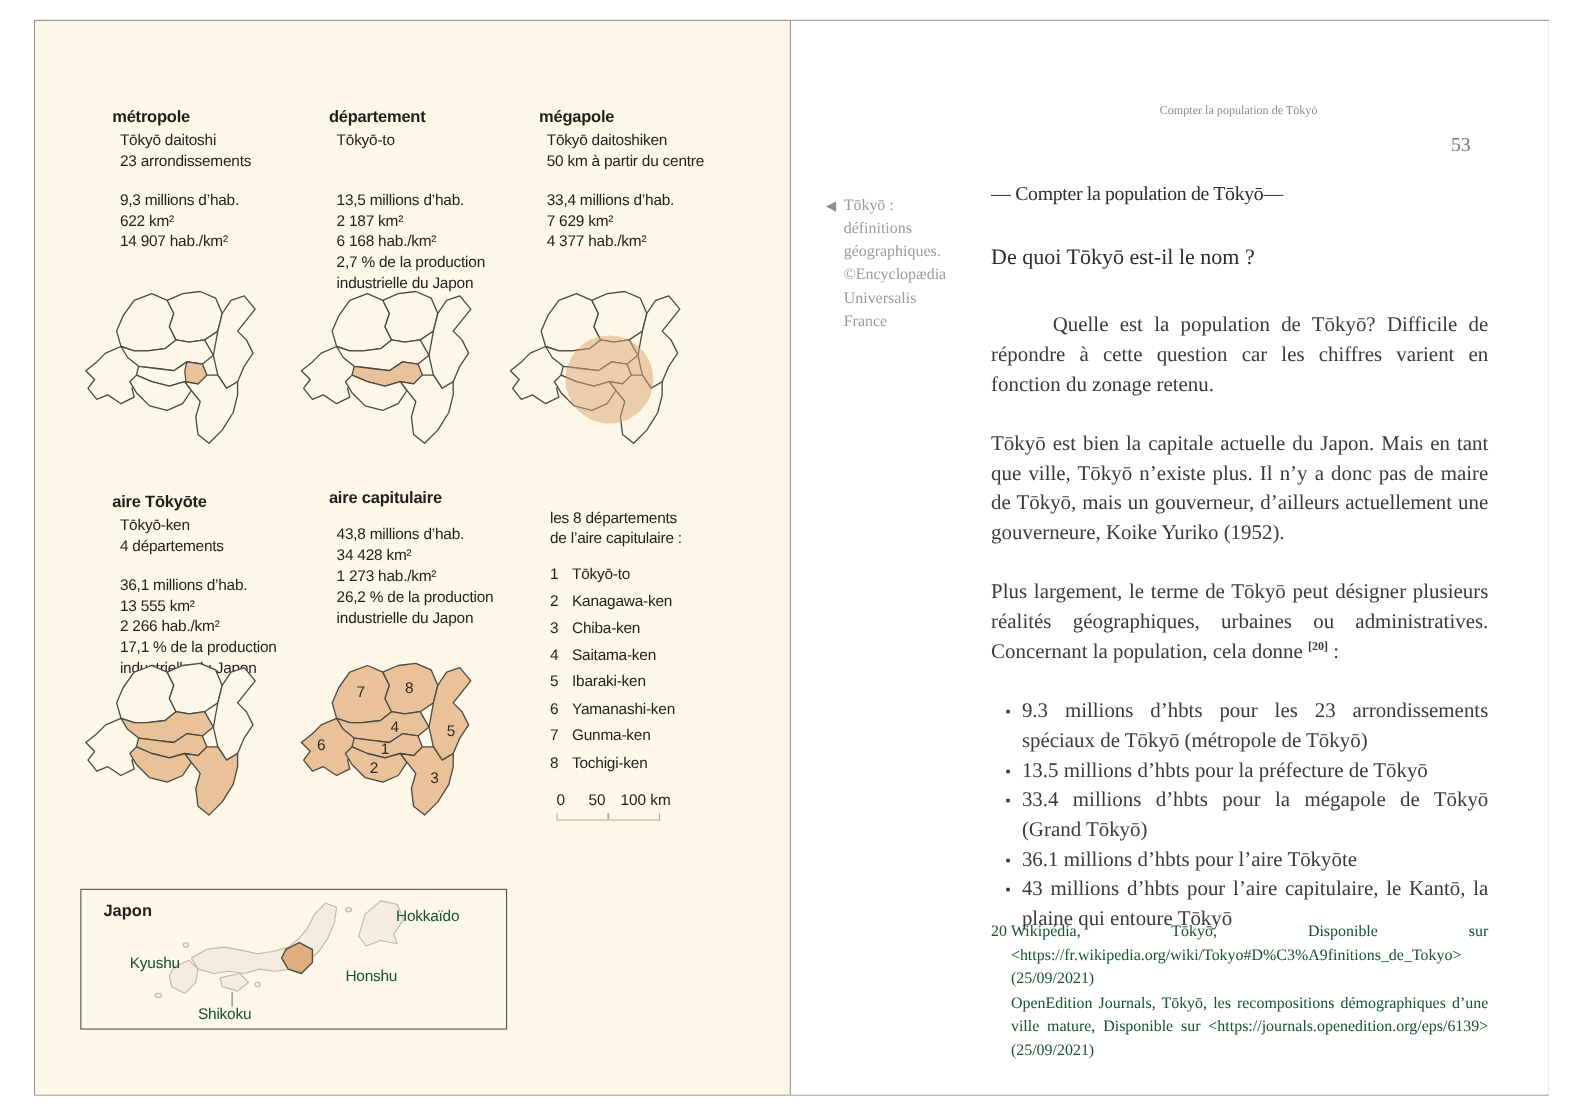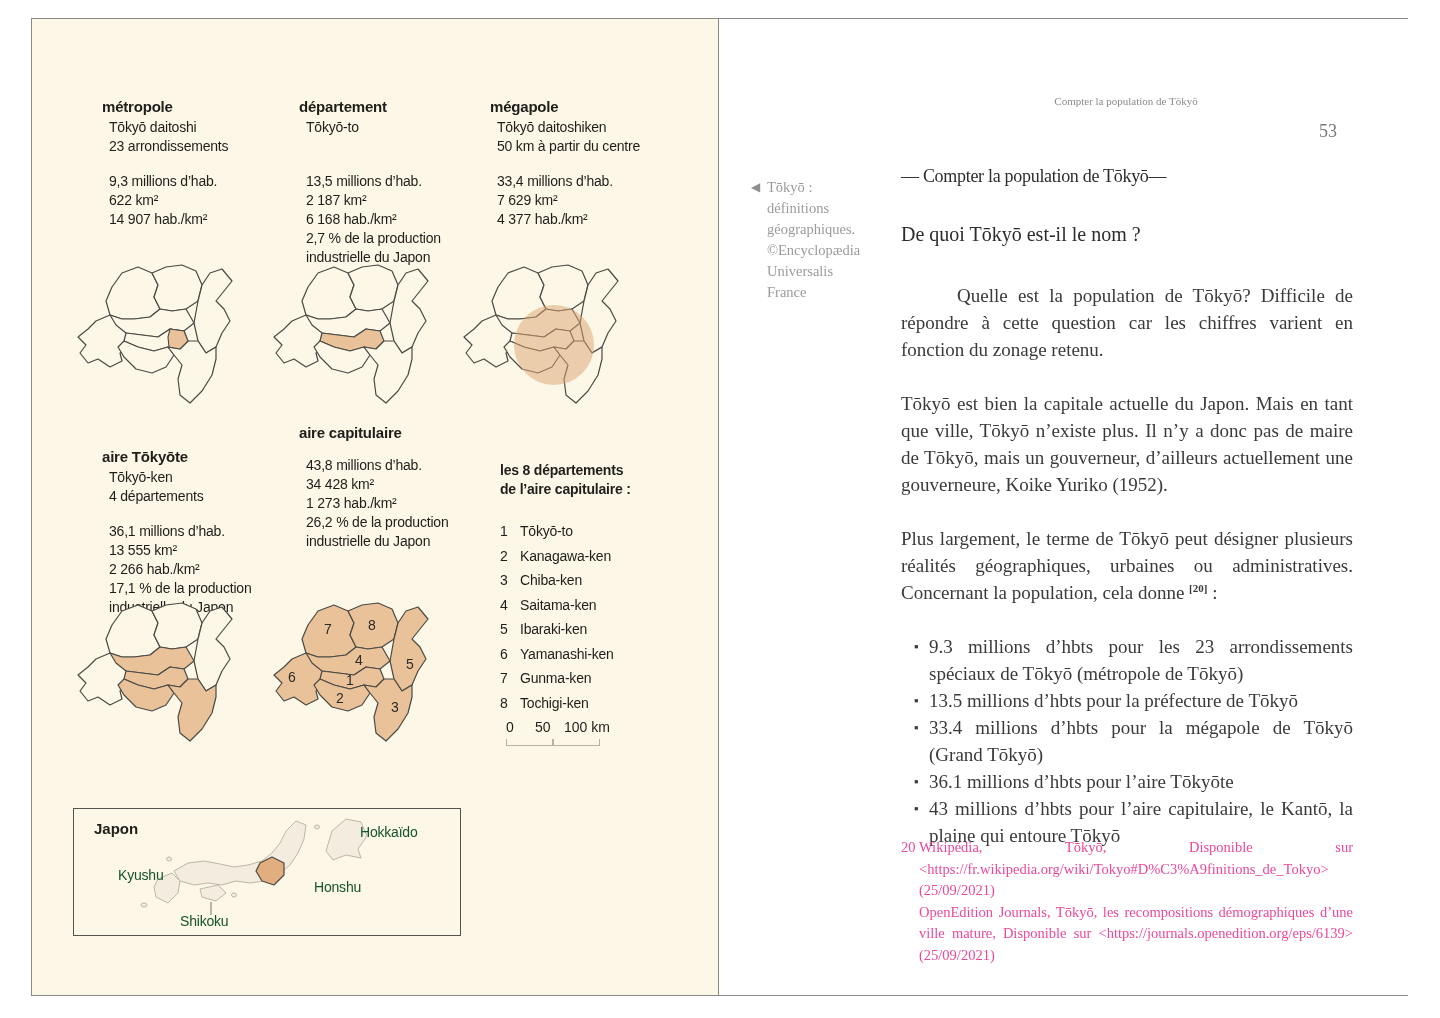--- a/index.html
+++ b/index.html
@@ -11,21 +11,21 @@
   .right-page{position:absolute;left:687px;top:0;width:689px;height:100%;
     background:#ffffff;overflow:hidden;}
 
   
   .panel{position:absolute;color:#1f1e1b;font-size:14px;line-height:19px;letter-spacing:-0.2px;}
   .p-title{font-weight:bold;font-size:15px;margin-bottom:2px;}
   .p-sub{white-space:pre-line;padding-left:7px;height:40px;}
   .p-stats{white-space:pre-line;padding-left:7px;margin-top:14px;}
   .kmap{position:absolute;width:180px;height:160px;}
   .legend{position:absolute;left:468px;top:442px;color:#1f1e1b;font-size:14px;letter-spacing:-0.2px;}
-  .legend-title{white-space:pre-line;line-height:19px;margin-bottom:20px;font-weight:bold;}
+  .legend-title{white-space:pre-line;line-height:19px;margin-bottom:10px;}
   .legend ol{list-style:none;margin:0;padding:0;}
   .legend li{line-height:24.5px;}
   .legend .ln{display:inline-block;width:20px;}
   .scalebar{position:absolute;left:474px;top:700px;width:140px;color:#1f1e1b;font-size:14px;}
   .sb-labels{position:relative;height:18px;}
   .sb-labels span{position:absolute;top:0;}
   .sb-l0{left:0;}.sb-l50{left:29px;}.sb-l100{left:58px;}
   .sb-bar{position:relative;margin-top:2px;width:92px;height:6px;
     border-left:1.5px solid #b9b2a0;border-right:1.5px solid #b9b2a0;border-bottom:1.5px solid #b9b2a0;}
   .sb-mid{position:absolute;left:45px;top:0;width:1.5px;height:6px;background:#b9b2a0;}
@@ -54,21 +54,21 @@
   .chapter-subtitle{position:absolute;left:0;top:204px;font-size:20px;color:#2c2c2c;}
   .body-text{position:absolute;left:0;top:263px;width:452px;font-size:19px;line-height:27px;
     text-align:justify;}
   .body-text p{margin:0 0 27px 0;}
   .p-indent{text-indent:56px;}
   .fn-ref{font-weight:bold;font-size:11px;vertical-align:super;line-height:0;}
   .bullets{margin:0;padding:0;list-style:none;}
   .bullets li{padding-left:28px;position:relative;}
   .bullets li::before{content:"▪";position:absolute;left:13px;font-size:13px;}
   .footnote{position:absolute;left:0;top:818px;width:452px;font-size:14.5px;line-height:21.5px;
-    color:#ec4899;text-align:justify;}
+    color:#14532d;text-align:justify;}
   .fn-num{position:absolute;left:0;top:0;}
   .fn-body{margin-left:18px;}
   .fn-body p{margin:0;overflow-wrap:anywhere;}
 </style>
 </head>
 <body>
 
 <div class="spread">
 
   <div class="left-page">
@@ -135,21 +135,21 @@
     <div class="panel" style="left:70px;top:428px;">
       <div class="p-title">aire Tōkyōte</div>
       <div class="p-sub">Tōkyō-ken
 4 départements</div>
       <div class="p-stats">36,1 millions d’hab.
 13 555 km²
 2 266 hab./km²
 17,1 % de la production
 industrielle du Japon</div>
     </div>
-    <div class="panel" style="left:267px;top:404px;">
+    <div class="panel" style="left:267px;top:424px;">
       <div class="p-title">aire capitulaire</div>
       <div class="p-stats">43,8 millions d’hab.
 34 428 km²
 1 273 hab./km²
 26,2 % de la production
 industrielle du Japon</div>
     </div>
 
     <div class="legend">
       <div class="legend-title">les 8 départements

